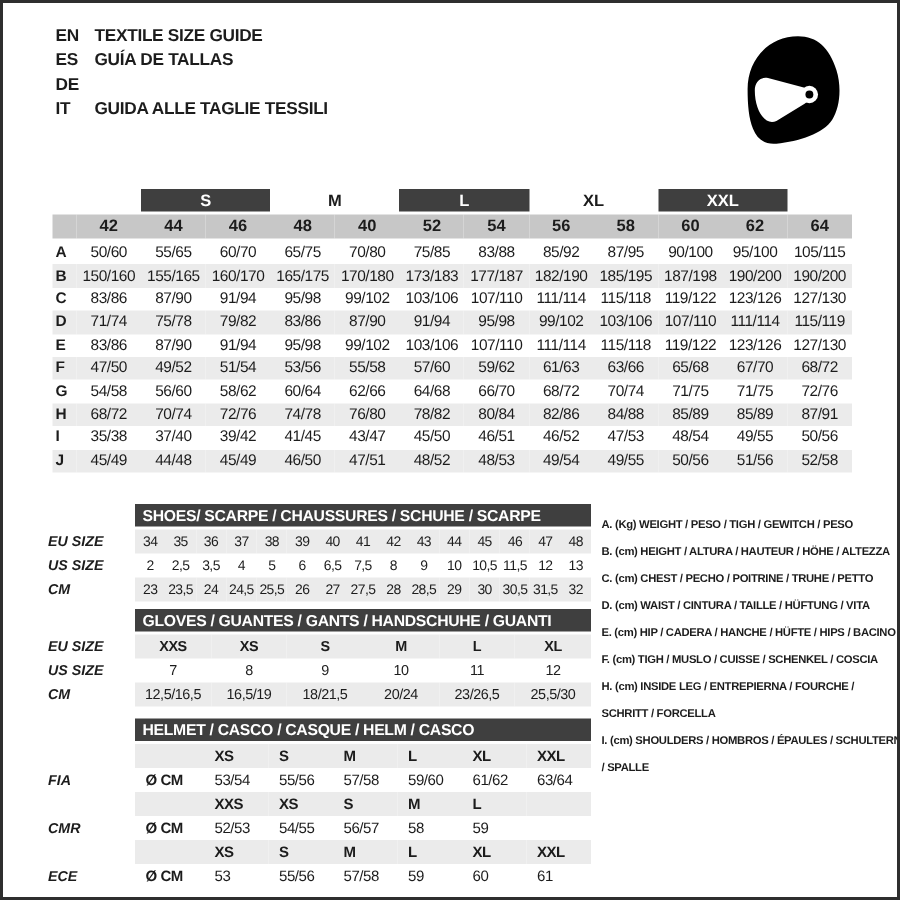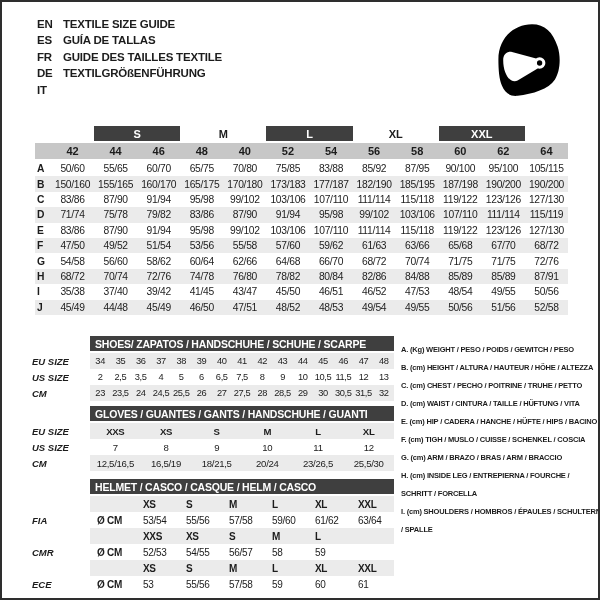--- a/index.html
+++ b/index.html
@@ -62,29 +62,25 @@
 
 <div class="lang-line">
     <span class="lang-code">EN</span>
     <span class="lang-text">TEXTILE SIZE GUIDE</span>
   </div>
     <div class="lang-line">
     <span class="lang-code">ES</span>
     <span class="lang-text">GUÍA DE TALLAS</span>
   </div>
     <div class="lang-line">
-    <span class="lang-code">FR</span>
-    <span class="lang-text">GUIDE DES TAILLES TEXTILE</span>
-  </div>
-    <div class="lang-line">
     <span class="lang-code">DE</span>
-    <span class="lang-text">TEXTILGRÖßENFÜHRUNG</span>
   </div>
     <div class="lang-line">
     <span class="lang-code">IT</span>
+    <span class="lang-text">GUIDA ALLE TAGLIE TESSILI</span>
   </div>
   </div>
 
 <div class="logo">
   <svg viewBox="0 0 100 100" width="80" height="90" aria-hidden="true">
     <path fill="#000" d="M55 4 C31 4 13 23 13 48 C13 61 14 73 17.5 81 C21 90 28 94.5 37 93.5 C56 91.5 76 85 83.5 73.5 C90 63.5 91.5 46 87 32 C81 13.5 71 4 55 4 Z"></path>
     <path fill="#fff" d="M19 49 C19 42 23.5 37.5 30 38.8 L59 46.5 C63.5 47.6 65.8 49.8 65.8 53 C65.8 56 63.8 58.2 60.5 60.2 L37 74.5 C28.5 79 19 67 19 49 Z"></path>
     <circle cx="64.5" cy="52.5" r="7.2" fill="#fff"></circle>
     <circle cx="64.5" cy="52.5" r="3.3" fill="#000"></circle>
   </svg>
@@ -131,21 +127,21 @@
       
     <div class="cell val">35/38</div><div class="cell val">37/40</div><div class="cell val">39/42</div><div class="cell val">41/45</div><div class="cell val">43/47</div><div class="cell val">45/50</div><div class="cell val">46/51</div><div class="cell val">46/52</div><div class="cell val">47/53</div><div class="cell val">48/54</div><div class="cell val">49/55</div><div class="cell val">50/56</div></div><div class="t-row">
       <div class="cell row-label">J</div>
       
     <div class="cell val">45/49</div><div class="cell val">44/48</div><div class="cell val">45/49</div><div class="cell val">46/50</div><div class="cell val">47/51</div><div class="cell val">48/52</div><div class="cell val">48/53</div><div class="cell val">49/54</div><div class="cell val">49/55</div><div class="cell val">50/56</div><div class="cell val">51/56</div><div class="cell val">52/58</div></div></div>
 </div>
 
 <div class="sec shoes">
   <div class="s-row title-row">
     <div class="cell row-label"></div>
-    <div class="cell title-bar">SHOES/ ZAPATOS / HANDSCHUHE / SCHUHE / SCARPE</div>
+    <div class="cell title-bar">SHOES/ SCARPE / CHAUSSURES / SCHUHE / SCARPE</div>
   </div>
   <div class="rows">
     
   <div class="s-row">
       <div class="cell row-label">EU SIZE</div>
       
     <div class="cell val">34</div><div class="cell val">35</div><div class="cell val">36</div><div class="cell val">37</div><div class="cell val">38</div><div class="cell val">39</div><div class="cell val">40</div><div class="cell val">41</div><div class="cell val">42</div><div class="cell val">43</div><div class="cell val">44</div><div class="cell val">45</div><div class="cell val">46</div><div class="cell val">47</div><div class="cell val">48</div></div><div class="s-row">
       <div class="cell row-label">US SIZE</div>
       
     <div class="cell val">2</div><div class="cell val">2,5</div><div class="cell val">3,5</div><div class="cell val">4</div><div class="cell val">5</div><div class="cell val">6</div><div class="cell val">6,5</div><div class="cell val">7,5</div><div class="cell val">8</div><div class="cell val">9</div><div class="cell val">10</div><div class="cell val">10,5</div><div class="cell val">11,5</div><div class="cell val">12</div><div class="cell val">13</div></div><div class="s-row">
@@ -202,22 +198,21 @@
       
     <div class="cell val">XS</div><div class="cell val">S</div><div class="cell val">M</div><div class="cell val">L</div><div class="cell val">XL</div><div class="cell val">XXL</div></div><div class="s-row">
       <div class="cell row-label">ECE</div>
       <div class="cell unit">Ø CM</div>
       
     <div class="cell val">53</div><div class="cell val">55/56</div><div class="cell val">57/58</div><div class="cell val">59</div><div class="cell val">60</div><div class="cell val">61</div></div></div>
 </div>
 
 <div class="legend">
 
-<div class="legend-item">A. (Kg) WEIGHT / PESO / POIDS / GEWITCH / PESO</div>
+<div class="legend-item">A. (Kg) WEIGHT / PESO / TIGH / GEWITCH / PESO</div>
     <div class="legend-item">B. (cm) HEIGHT / ALTURA / HAUTEUR / HÖHE / ALTEZZA</div>
     <div class="legend-item">C. (cm) CHEST / PECHO / POITRINE / TRUHE / PETTO</div>
     <div class="legend-item">D. (cm) WAIST / CINTURA / TAILLE / HÜFTUNG / VITA</div>
     <div class="legend-item">E. (cm) HIP / CADERA / HANCHE / HÜFTE / HIPS / BACINO</div>
     <div class="legend-item">F. (cm) TIGH / MUSLO / CUISSE / SCHENKEL / COSCIA</div>
-    <div class="legend-item">G. (cm) ARM / BRAZO / BRAS / ARM / BRACCIO</div>
     <div class="legend-item">H. (cm) INSIDE LEG / ENTREPIERNA / FOURCHE / SCHRITT / FORCELLA</div>
     <div class="legend-item">I. (cm) SHOULDERS / HOMBROS / ÉPAULES / SCHULTERN / SPALLE</div>
   </div>
 
 </body></html>

